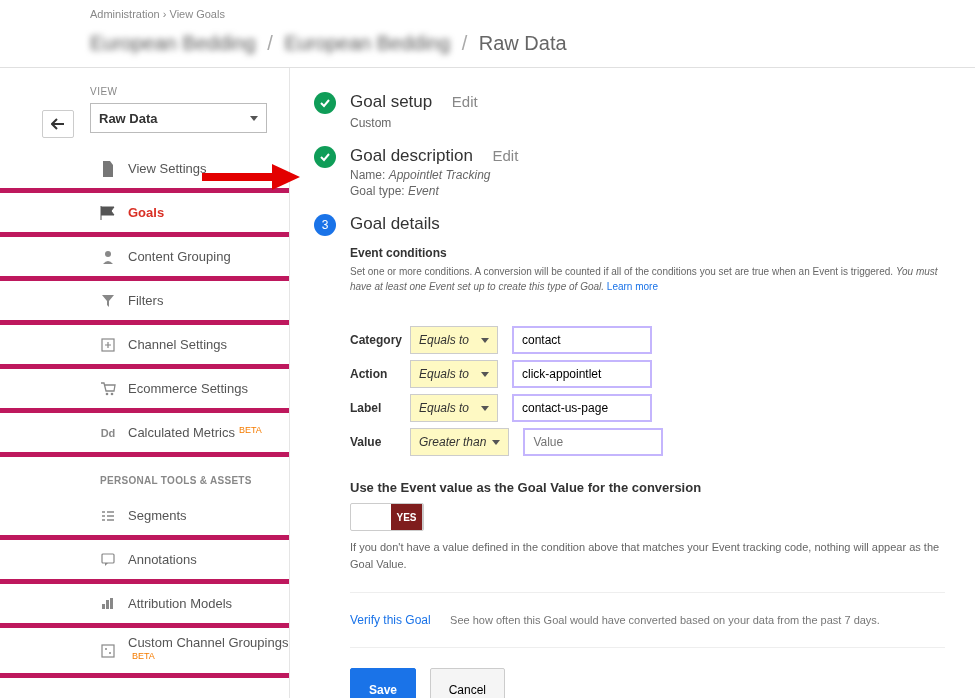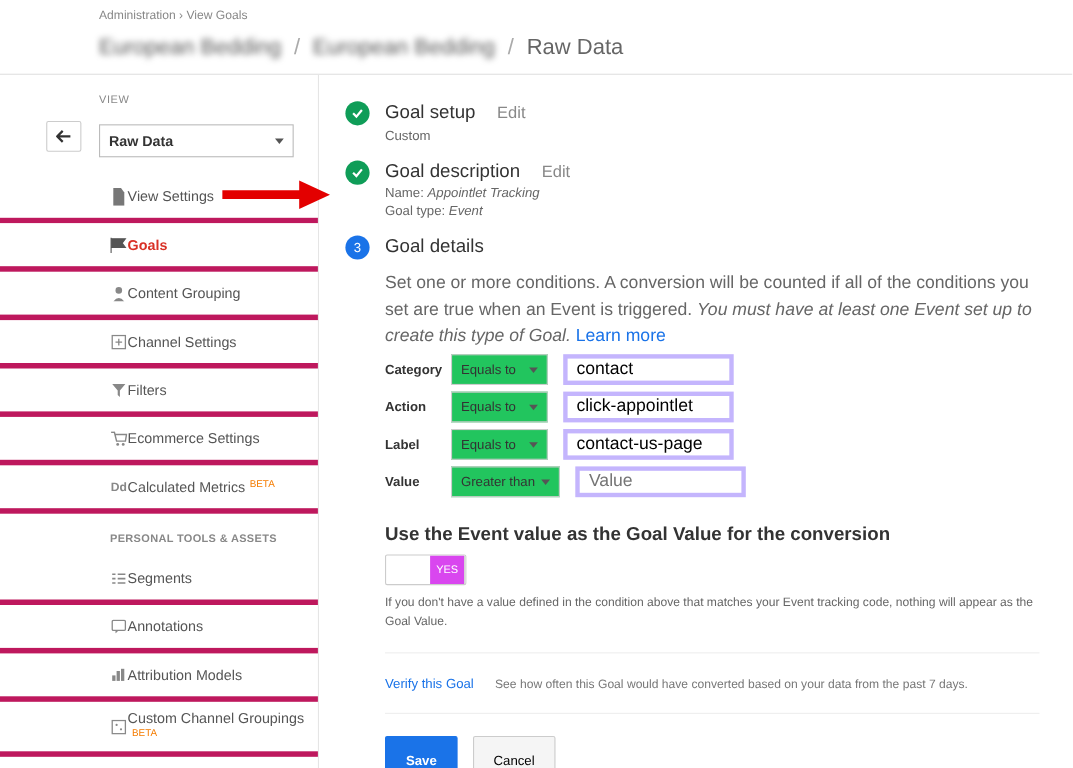--- a/index.html
+++ b/index.html
@@ -6,56 +6,56 @@
 body { font-family: Arial, sans-serif; font-size: 13px; color: #333; background: #fff; }
 .topbar { padding: 8px 0 8px 90px; font-size: 11px; color: #888; }
 .topbar a { color: #888; text-decoration: none; }
 .breadcrumb { padding: 4px 0 12px 90px; font-size: 20px; color: #999; }
 .breadcrumb .sep { color: #aaa; margin: 0 6px; }
 .breadcrumb .current { color: #666; }
 .blurred { filter: blur(3px); color: #555; display: inline-block; }
 .main { display: flex; border-top: 1px solid #e0e0e0; }
 .backbtn { width: 32px; height: 28px; border: 1px solid #ccc; background: #fff; display: flex; align-items: center; justify-content: center; cursor: pointer; position: absolute; left: 42px; top: 110px; border-radius: 2px; }
 .sidebar { width: 290px; border-right: 1px solid #e5e5e5; padding: 18px 0 0 0; min-height: 640px; }
-.sidebar .viewlabel { font-size: 10px; color: #888; letter-spacing: 0.5px; margin: 0 0 16px 90px; }
+.sidebar .viewlabel { font-size: 10px; color: #888; letter-spacing: 0.5px; margin: 0 0 6px 90px; }
 .select { margin: 0 22px 16px 90px; border: 1px solid #bbb; height: 30px; display: flex; align-items: center; padding: 0 8px; justify-content: space-between; cursor: pointer; }
 .select span { font-weight: bold; font-size: 13px; }
 .caret { width: 0; height: 0; border-left: 4px solid transparent; border-right: 4px solid transparent; border-top: 5px solid #555; }
 .navitem { height: 44px; display: flex; align-items: center; padding-left: 96px; cursor: pointer; border-bottom: 5px solid #be185d; position: relative; color: #555; font-size: 13px; }
 .navitem.active { color: #d93025; font-weight: bold; background: #fff; }
 .navitem.active::after { content: ''; position: absolute; right: -1px; top: 0; bottom: 0; width: 12px; background: #fff; clip-path: polygon(0 0, 100% 50%, 0 100%); border: 1px solid #e5e5e5; display:none; }
 .navitem .icon { position: absolute; left: 100px; width: 16px; height: 16px; display: flex; align-items: center; justify-content: center; color: #777; left: 100px; }
 
 .navitem { padding-left: 0; }
-.navitem .icon { position: static; margin-left: 100px; flex-shrink: 0; text-align: center; }
+.navitem .icon { position: static; margin-left: 100px; margin-right: 12px; flex-shrink: 0; text-align: center; }
 .section-label { font-size: 10px; font-weight: bold; color: #888; padding: 18px 0 10px 100px; letter-spacing: 0.3px; }
 .beta { color: #f57c00; font-size: 9px; margin-left: 4px; vertical-align: top; }
 .content { flex: 1; padding: 24px 30px 30px 24px; position: relative; }
 .step { display: flex; align-items: flex-start; margin-bottom: 16px; }
 .step .badge { width: 22px; height: 22px; border-radius: 50%; display: flex; align-items: center; justify-content: center; margin-right: 14px; flex-shrink: 0; }
 .badge.done { background: #0f9d58; }
 .badge.done svg { display: block; }
 .badge.num { background: #1a73e8; color: #fff; font-size: 12px; }
 .step h2 { font-size: 17px; font-weight: normal; color: #333; display: inline-block; margin-right: 16px; }
 .step .edit { font-size: 15px; color: #888; cursor: pointer; }
 .step .sub { font-size: 12px; color: #666; margin-top: 4px; }
 .details { margin-left: 36px; }
 .details h3 { font-size: 12px; font-weight: bold; margin-bottom: 4px; }
-.details .help { font-size: 16px; color: #666; line-height: 1.5; margin-bottom: 4px; }
+.details .help { font-size: 10px; color: #666; line-height: 1.5; margin-bottom: 32px; }
 .details .help i { font-style: italic; }
 .details .help a { color: #1a73e8; text-decoration: none; }
 .condrow { display: flex; align-items: center; margin-bottom: 6px; }
 .condrow .lbl { width: 60px; font-size: 12px; font-weight: bold; }
-.ddbtn { background: #22c55e; border: 1px solid #ccc; height: 28px; padding: 0 8px; display: flex; align-items: center; font-size: 12px; cursor: pointer; margin-right: 14px; min-width: 88px; justify-content: space-between; }
+.ddbtn { background: #fef9c3; border: 1px solid #ccc; height: 28px; padding: 0 8px; display: flex; align-items: center; font-size: 12px; cursor: pointer; margin-right: 14px; min-width: 88px; justify-content: space-between; font-style: italic; }
 .ddbtn .caret { margin-left: 6px; }
-.txtinput { height: 28px; border: 4px solid #c4b5fd; padding: 0 8px; font-size: 16px; width: 155px; }
+.txtinput { height: 28px; border: 2px solid #c4b5fd; padding: 0 8px; font-size: 12px; width: 140px; }
 .usevalue { margin-top: 24px; }
-.usevalue h4 { font-size: 17px; font-weight: bold; margin-bottom: 8px; }
+.usevalue h4 { font-size: 13px; font-weight: bold; margin-bottom: 8px; }
 .toggle { width: 74px; height: 28px; border: 1px solid #ccc; display: flex; margin-bottom: 8px; cursor: pointer; border-radius: 2px; overflow: hidden; }
-.toggle .on { background: #d946ef; color: #fff; width: 44px; display: flex; align-items: center; justify-content: center; font-size: 10px; font-weight: normal; margin-left: 40px; }
+.toggle .on { background: #7f1d1d; color: #fff; width: 44px; display: flex; align-items: center; justify-content: center; font-size: 10px; font-weight: bold; margin-left: 40px; }
 .toggle .off { flex: 1; background: #f5f5f5; border-left: 1px solid #ccc; }
 .note { font-size: 11px; color: #666; line-height: 1.5; }
 hr { border: none; border-top: 1px solid #eee; margin: 20px 0; }
 .verify { font-size: 12px; }
 .verify a { color: #1a73e8; text-decoration: none; font-weight: normal; margin-right: 16px; }
 .verify span { color: #777; font-size: 11px; }
 .btnrow { margin-top: 20px; }
 .btn { height: 44px; padding: 0 18px; font-size: 12px; border: 1px solid #ccc; background: #f5f5f5; cursor: pointer; margin-right: 10px; border-radius: 2px; }
 .btn.primary { background: #1a73e8; color: #fff; border-color: #1a73e8; font-weight: bold; }
 .arrow { position: absolute; left: -88px; top: 94px; z-index: 5; }
@@ -114,33 +114,33 @@
           <svg width="14" height="14">
             <circle cx="7" cy="4" r="3" fill="#888"></circle>
             <path d="M2 14 Q7 8 12 14" fill="#888"></path>
           </svg>
         </span>
       <span>Content Grouping</span>
     </div>
     <div class="navitem">
       <span class="icon">
           <svg width="14" height="14">
+            <path d="M1 1 H13 L8 7 V13 L6 11 V7 Z" fill="#888"></path>
+          </svg>
+        </span>
+      <span>Filters</span>
+    </div>
+    <div class="navitem">
+      <span class="icon">
+          <svg width="14" height="14">
             <rect x="1" y="1" width="12" height="12" fill="none" stroke="#888" stroke-width="1.2"></rect>
             <path d="M4 7 H10 M7 4 V10" stroke="#888" stroke-width="1.2"></path>
           </svg>
         </span>
       <span>Channel Settings</span>
-    </div>
-    <div class="navitem">
-      <span class="icon">
-          <svg width="14" height="14">
-            <path d="M1 1 H13 L8 7 V13 L6 11 V7 Z" fill="#888"></path>
-          </svg>
-        </span>
-      <span>Filters</span>
     </div>
     <div class="navitem">
       <span class="icon">
           <svg width="16" height="14">
             <path d="M1 1 H4 L6 9 H14 L15 3 H5" fill="none" stroke="#888" stroke-width="1.3"></path>
             <circle cx="7" cy="12" r="1.3" fill="#888"></circle>
             <circle cx="12" cy="12" r="1.3" fill="#888"></circle>
           </svg>
         </span>
       <span>Ecommerce Settings</span>
@@ -230,20 +230,21 @@
     </div>
 
     <div class="step" style="margin-bottom:10px;">
       <div class="badge num">3</div>
       <div style="flex:1;">
         <h2>Goal details</h2>
       </div>
     </div>
 
     <div class="details">
+      <h3>Event conditions</h3>
       <div class="help">
         <span>Set one or more conditions. A conversion will be counted if all of the conditions you set are true when an Event is triggered.</span>
         <i>You must have at least one Event set up to create this type of Goal.</i>
         <a href="#">Learn more</a>
       </div>
 
       <div class="condrow">
         <div class="lbl">Category</div>
         <div class="ddbtn">
           <span>Equals to</span>

